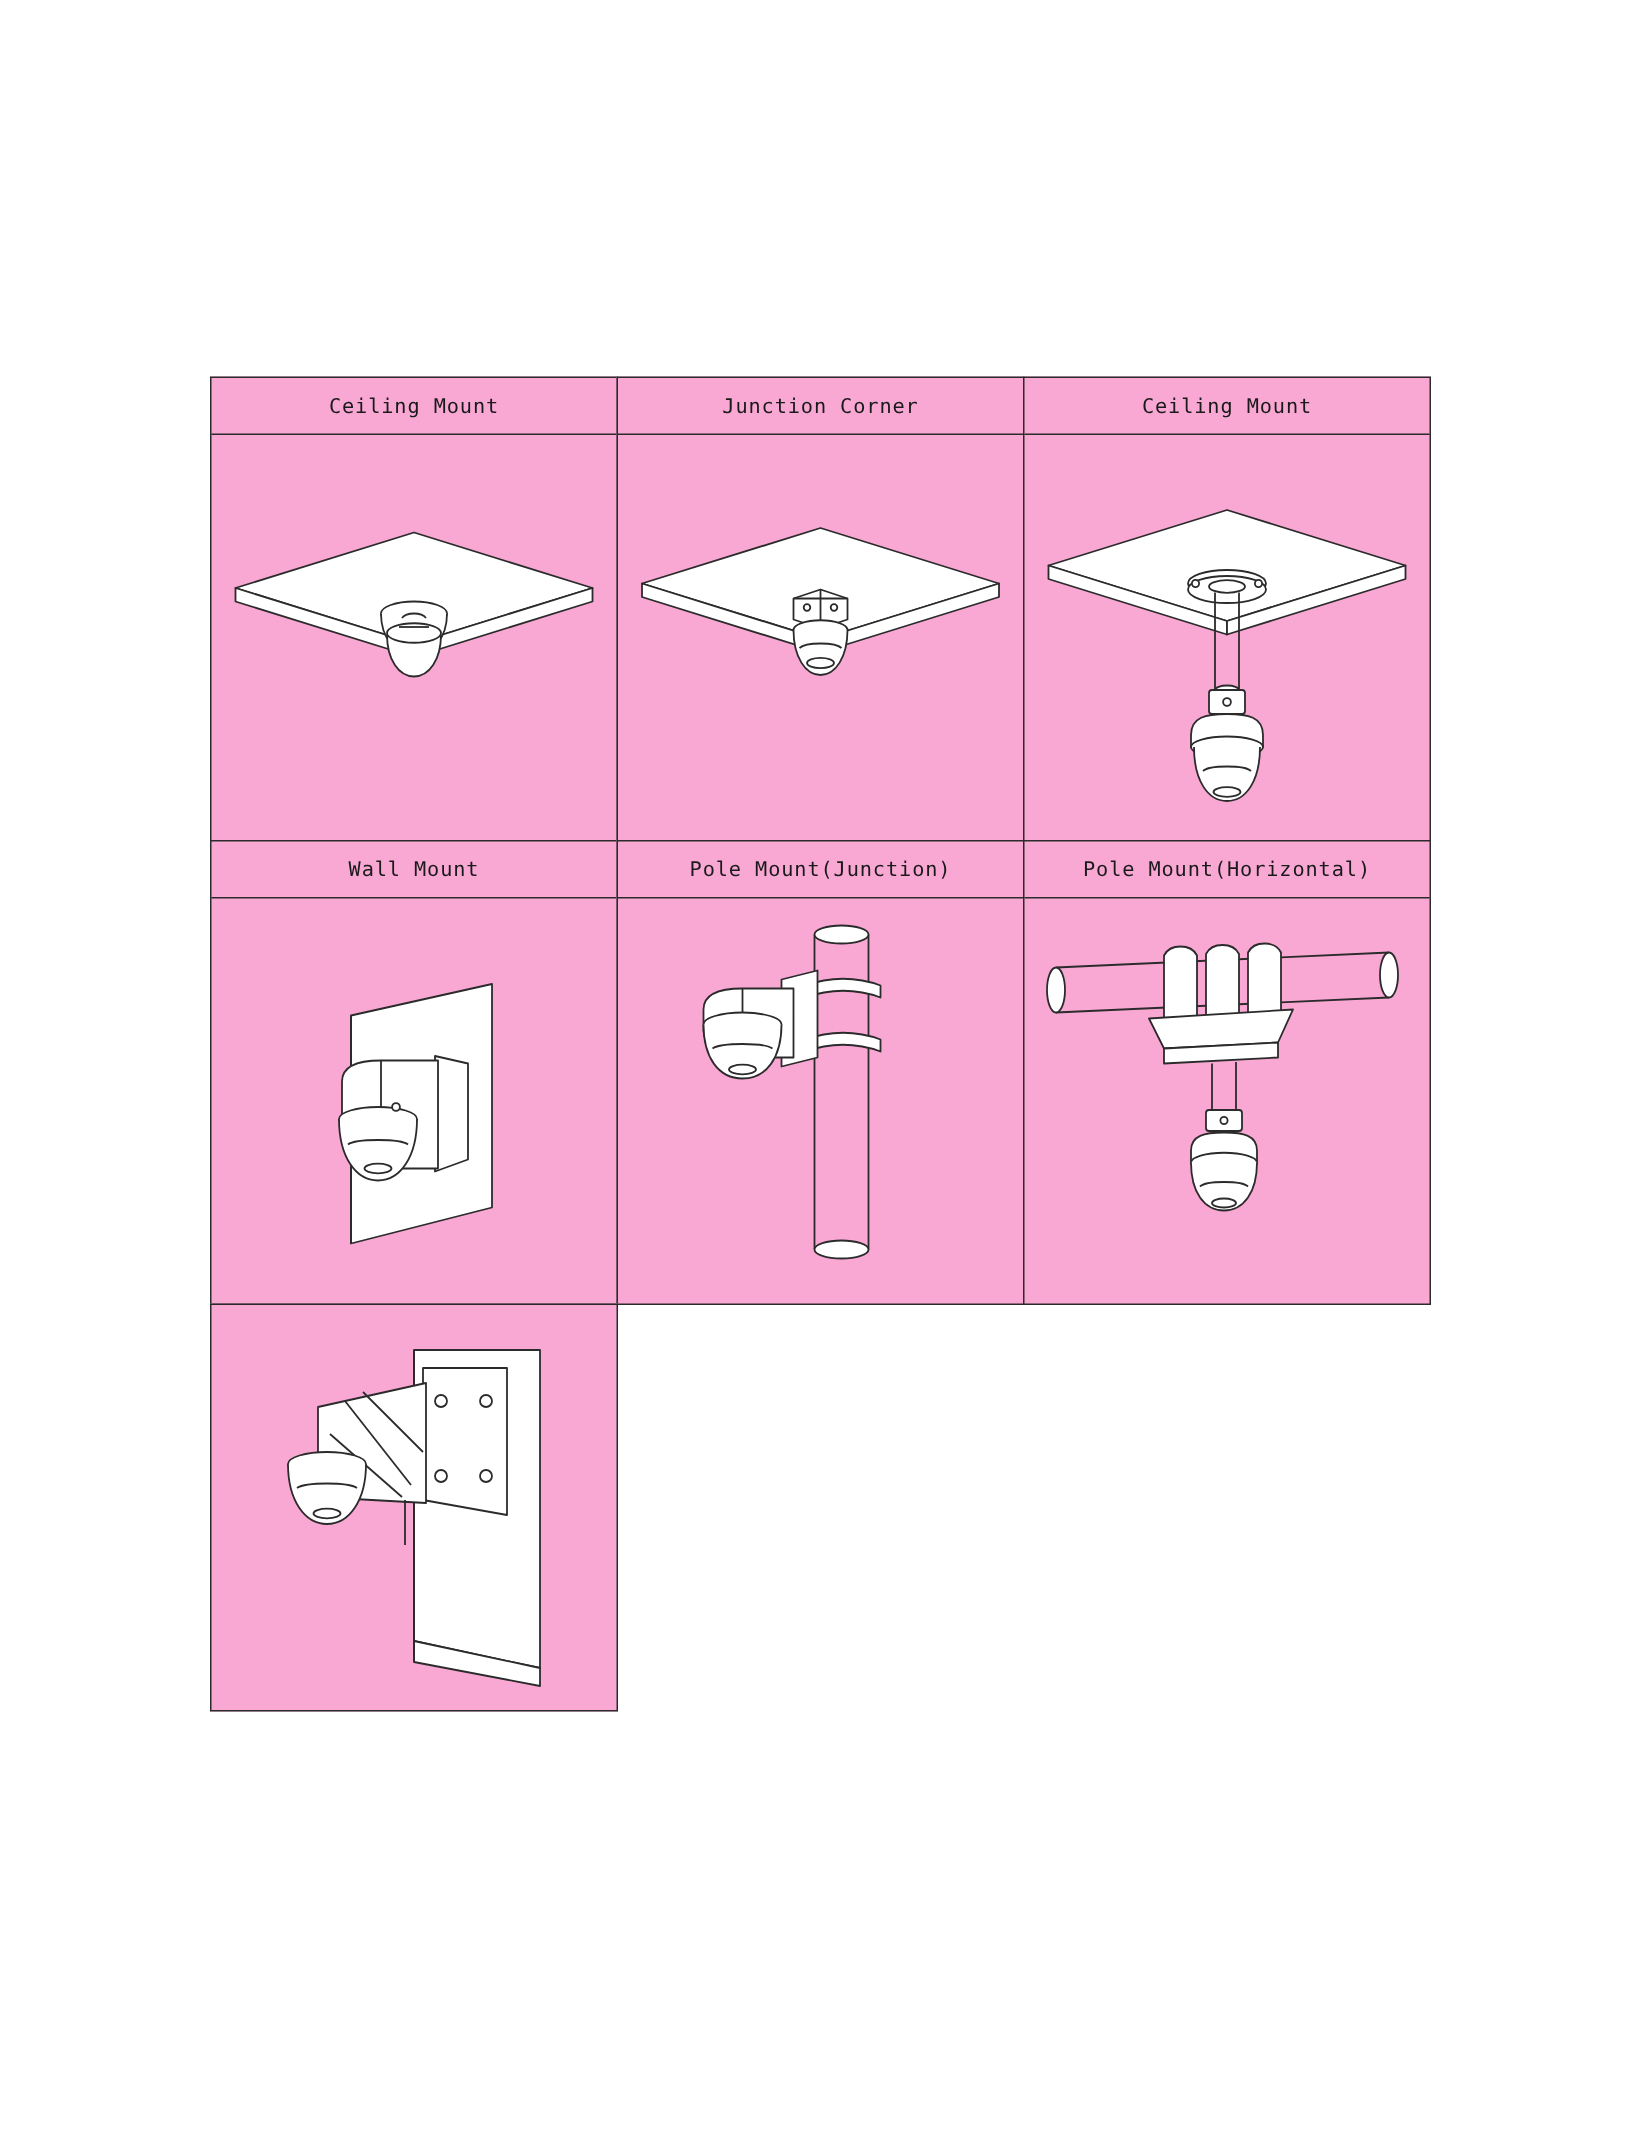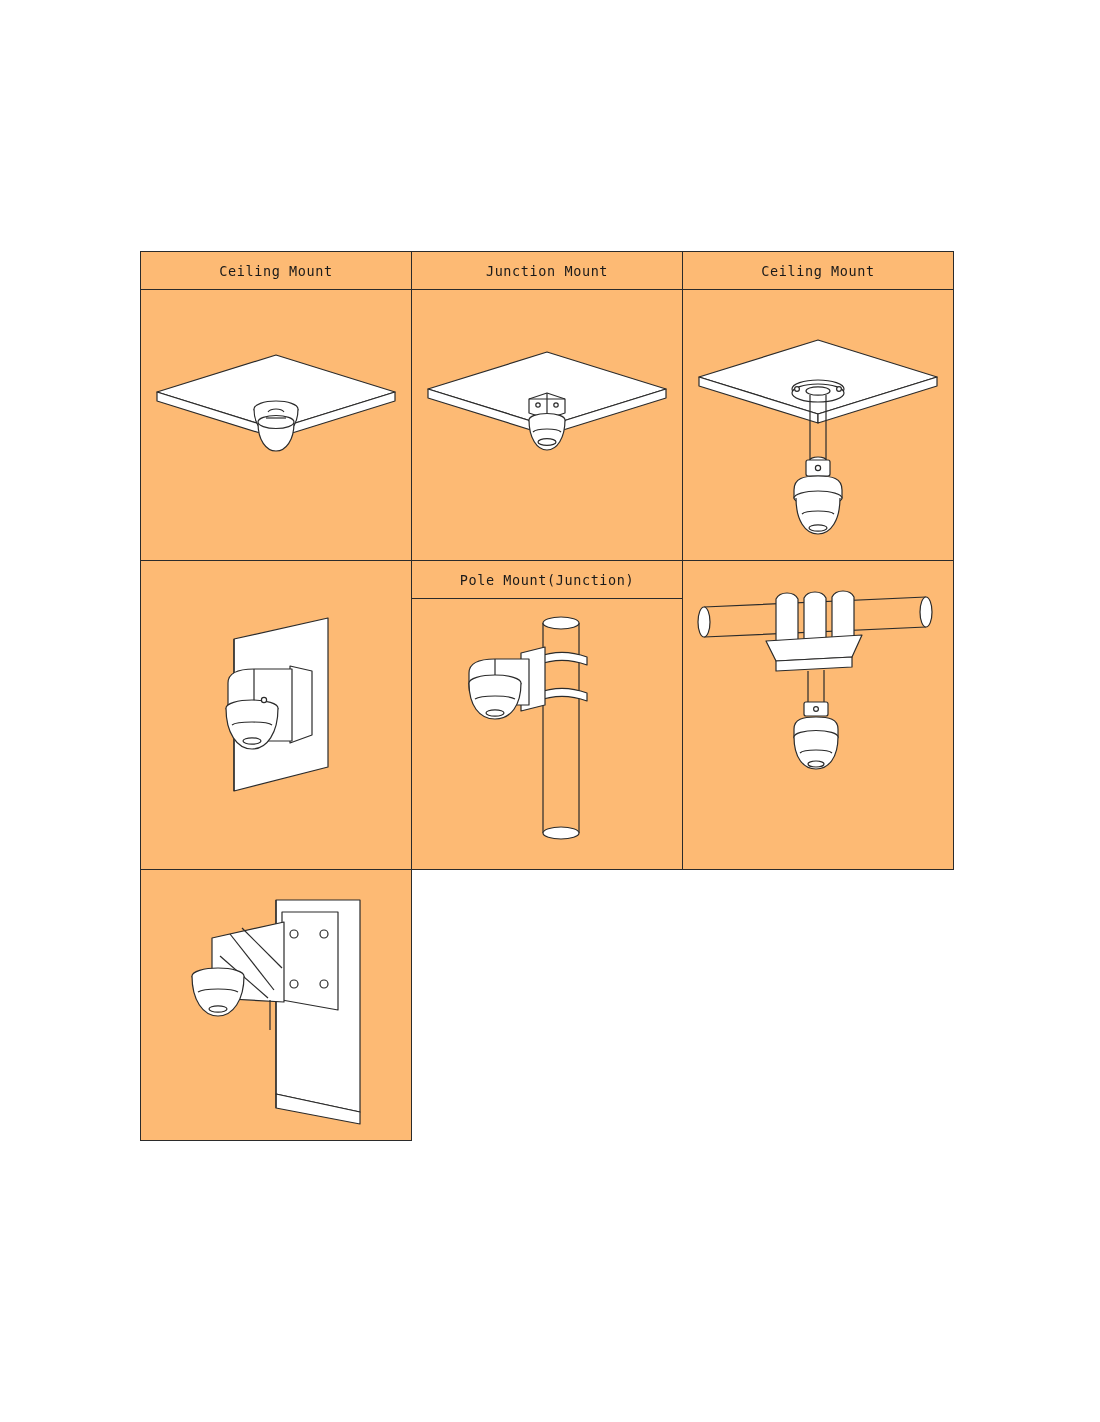--- a/index.html
+++ b/index.html
@@ -22,21 +22,21 @@
   }
   .row {
     display: flex;
   }
   .cell {
     box-sizing: border-box;
     border: 1px solid #2b2b2b;
     margin-right: -1px;
     margin-bottom: -1px;
     position: relative;
-    background: #fdba74;
+    background: #f9a8d4;
   }
   .cell.empty {
     border: none;
     background: transparent;
   }
   .cell-head {
     box-sizing: border-box;
     height: 38px;
     display: flex;
     align-items: center;
@@ -82,21 +82,21 @@
 
           <path d="M116,131 C116,148 124,159 134,159 C144,159 152,148 152,131" fill="#fff"></path>
           <ellipse cx="134" cy="130" rx="18" ry="6.5" fill="#fff"></ellipse>
           <path d="M126,120 C129,116 139,116 142,120"></path>
           <line x1="124" y1="126" x2="144" y2="126"></line>
         </svg>
       </div>
     </div>
 
     <div class="cell w2">
-      <div class="cell-head">Junction Mount</div>
+      <div class="cell-head">Junction Corner</div>
       <div class="cell-body">
         <svg class="fig" width="268" height="266" viewBox="0 0 268 266" fill="none" stroke="#2b2b2b" stroke-width="1.2" stroke-linejoin="round">
           <polygon points="134,60 253,97 134,134 15,97" fill="#fff"></polygon>
           <polygon points="15,97 134,134 134,143 15,106" fill="#fff"></polygon>
           <polygon points="134,134 253,97 253,106 134,143" fill="#fff"></polygon>
 
           <polygon points="116,107 134,101 152,107 152,121 134,127 116,121" fill="#fff"></polygon>
           <line x1="134" y1="101" x2="134" y2="127"></line>
           <line x1="116" y1="107" x2="152" y2="107"></line>
           <circle cx="143" cy="113" r="2.2" fill="#fff"></circle>
@@ -137,20 +137,21 @@
           <ellipse cx="134" cy="236" rx="9" ry="3.2" fill="#fff"></ellipse>
         </svg>
       </div>
     </div>
 
   </div>
 
   <div class="row">
 
     <div class="cell w1">
+      <div class="cell-head">Wall Mount</div>
       <div class="cell-body">
         <svg class="fig" width="268" height="266" viewBox="0 0 268 266" fill="none" stroke="#2b2b2b" stroke-width="1.2" stroke-linejoin="round">
 
           <polygon points="92,76 186,55 186,204 92,228" fill="#fff"></polygon>
           <line x1="92" y1="76" x2="92" y2="228"></line>
 
           <path d="M148,103 L170,108 L170,172 L148,180 Z" fill="#fff"></path>
           <path d="M86,120 C86,110 96,106 112,106 L150,106 L150,178 L112,178 C96,178 86,170 86,158 Z" fill="#fff"></path>
           <line x1="112" y1="106" x2="112" y2="178"></line>
 
@@ -182,20 +183,21 @@
 
           <ellipse cx="82" cy="82" rx="26" ry="8" fill="#fff"></ellipse>
           <path d="M56,82 C56,104 66,118 82,118 C98,118 108,104 108,82" fill="#fff"></path>
           <path d="M62,98 C68,94 96,94 102,98"></path>
           <ellipse cx="82" cy="112" rx="9" ry="3.2" fill="#fff"></ellipse>
         </svg>
       </div>
     </div>
 
     <div class="cell w3">
+      <div class="cell-head">Pole Mount(Horizontal)</div>
       <div class="cell-body">
         <svg class="fig" width="268" height="266" viewBox="0 0 268 266" fill="none" stroke="#2b2b2b" stroke-width="1.2" stroke-linejoin="round">
 
           <path d="M20,44 L242,34 M20,74 L242,64" fill="#fff"></path>
           <ellipse cx="20" cy="59" rx="6" ry="15" fill="#fff"></ellipse>
           <ellipse cx="242" cy="49" rx="6" ry="15" fill="#fff"></ellipse>
 
           <path d="M92,36 C96,28 110,28 114,36 L114,78 L92,78 Z" fill="#fff"></path>
           <path d="M120,35 C124,27 138,27 142,35 L142,77 L120,77 Z" fill="#fff"></path>
           <path d="M148,34 C152,26 166,26 170,34 L170,76 L148,76 Z" fill="#fff"></path>

